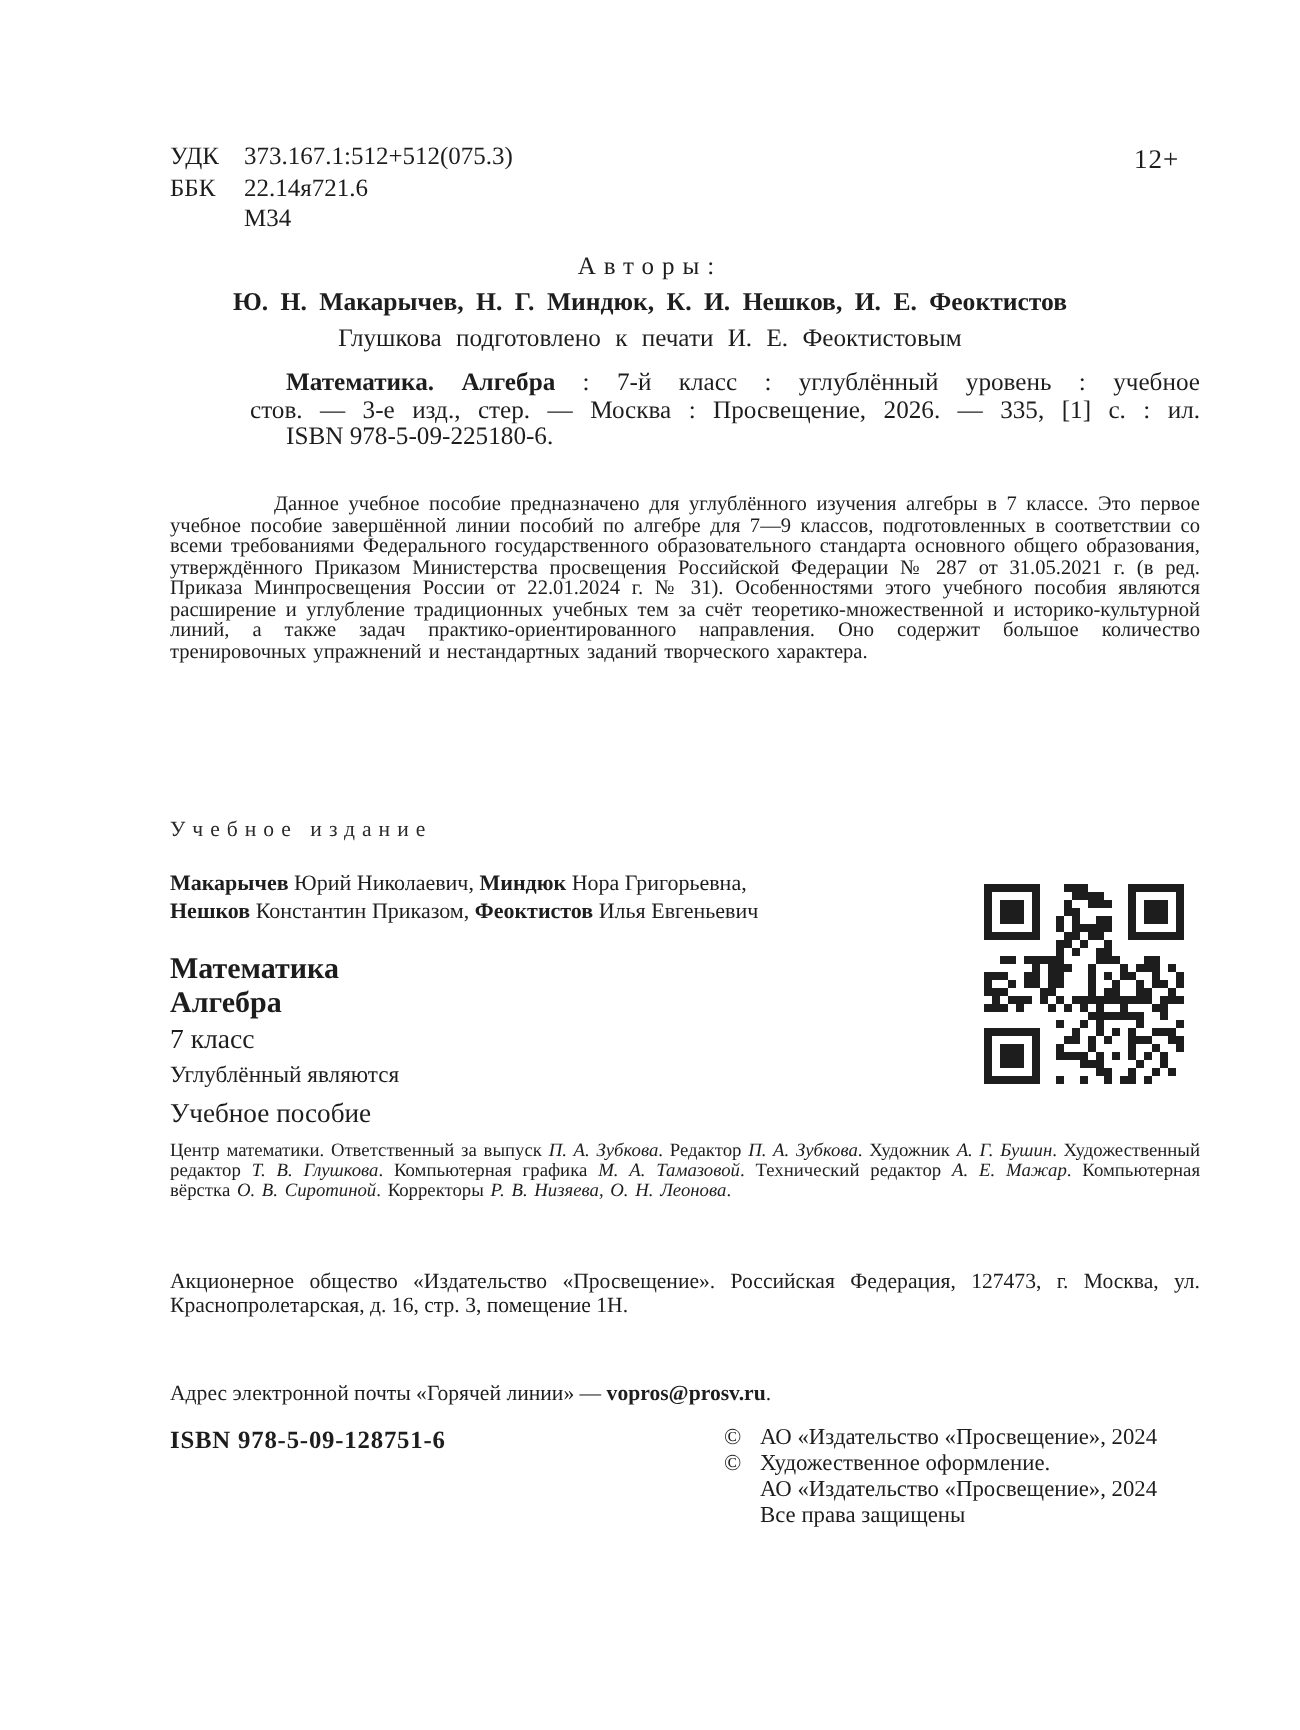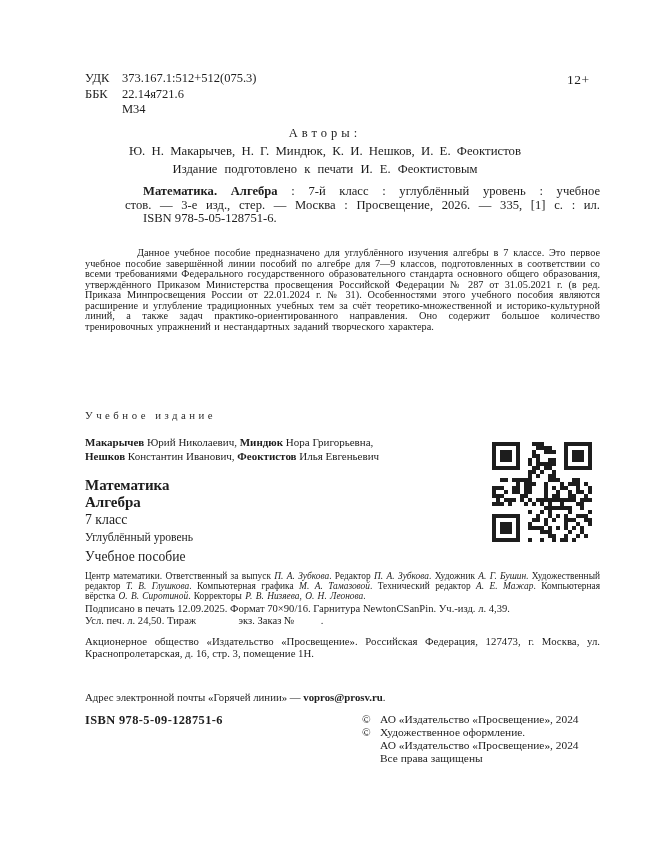--- a/index.html
+++ b/index.html
@@ -16,21 +16,21 @@
   
   .clsblock{left:85px;top:71px;font-size:12.5px;line-height:15.5px;}
   .clsrow{display:flex;}
   .clslabel{width:37px;}
   .m34row{padding-left:37px;}
   .age{left:567px;top:72px;font-size:13.5px;letter-spacing:0.5px;}
 
   
   .centerblk{left:0;top:0;width:650px;text-align:center;}
   .authors-heading{top:126px;font-size:12.5px;letter-spacing:4px;}
-  .authors-names{top:144px;font-size:12.8px;word-spacing:3px;}
+  .authors-names{top:144px;font-size:12.8px;word-spacing:3px;font-weight:bold;}
   .prepared{top:162px;font-size:12.6px;word-spacing:4px;}
 
   
   .card{left:67px;top:185px;width:533px;font-size:12.6px;line-height:13.6px;}
   .card .l1{padding-left:76px;}
   .card .l3{padding-left:58px;}
   .card .l4{padding-left:76px;}
   .card .idx{padding-right:4px;}
 
   .annotation{
@@ -77,42 +77,42 @@
     <div class="clsrow">
       <span class="clslabel">ББК</span>
       <span>22.14я721.6</span>
     </div>
     <div class="m34row">М34</div>
   </div>
   <div class="abs age">12+</div>
 
   <div class="abs centerblk authors-heading">Авторы:</div>
   <div class="abs centerblk authors-names">Ю. Н. Макарычев, Н. Г. Миндюк, К. И. Нешков, И. Е. Феоктистов</div>
-  <div class="abs centerblk prepared">Издание подготовлено к печати И. Е. Феоктистовым</div>
+  <div class="abs centerblk prepared">Глушкова подготовлено к печати И. Е. Феоктистовым</div>
 
   <div class="abs card">
     <div class="l1 jline"><span class="b">Математика. Алгебра</span><span> : 7-й класс : углублённый уровень : учебное</span></div>
     <div class="l3 jline">стов. — 3-е изд., стер. — Москва : Просвещение, 2026. — 335, [1] с. : ил.</div>
-    <div class="l4">ISBN 978-5-05-128751-6.</div>
+    <div class="l4">ISBN 978-5-09-225180-6.</div>
   </div>
 
   <div class="abs annotation">Данное учебное пособие предназначено для углублённого изучения алгебры в 7 классе. Это первое учебное пособие завершённой линии пособий по алгебре для 7—9 классов, подготовленных в соответствии со всеми требованиями Федерального государственного образовательного стандарта основного общего образования, утверждённого Приказом Министерства просвещения Российской Федерации № 287 от 31.05.2021 г. (в ред. Приказа Минпросвещения России от 22.01.2024 г. № 31). Особенностями этого учебного пособия являются расширение и углубление традиционных учебных тем за счёт теоретико-множественной и историко-культурной линий, а также задач практико-ориентированного направления. Оно содержит большое количество тренировочных упражнений и нестандартных заданий творческого характера.</div>
 
 
   <div class="abs edkind">Учебное издание</div>
 
   <div class="abs edauthors">
     <div><span class="b">Макарычев</span><span> Юрий Николаевич, </span><span class="b">Миндюк</span><span> Нора Григорьевна,</span></div>
-    <div><span class="b">Нешков</span><span> Константин Иванович, </span><span class="b">Феоктистов</span><span> Илья Евгеньевич</span></div>
+    <div><span class="b">Нешков</span><span> Константин Приказом, </span><span class="b">Феоктистов</span><span> Илья Евгеньевич</span></div>
   </div>
 
   <div class="abs t-main">Математика</div>
   <div class="abs t-sub">Алгебра</div>
   <div class="abs t-grade">7 класс</div>
-  <div class="abs t-level">Углублённый уровень</div>
+  <div class="abs t-level">Углублённый являются</div>
   <div class="abs t-type">Учебное пособие</div>
 
   <div class="abs qr">
     <svg viewBox="0 0 25 25" fill="#1d1d1d" shape-rendering="crispEdges" id="qrsvg">
         <rect x="0" y="0" width="7" height="1"></rect>
         <rect x="0" y="6" width="7" height="1"></rect>
         <rect x="0" y="1" width="1" height="5"></rect>
         <rect x="6" y="1" width="1" height="5"></rect>
         <rect x="2" y="2" width="3" height="3"></rect>
         <rect x="18" y="0" width="7" height="1"></rect>
@@ -305,24 +305,20 @@
         <rect x="12" y="24" width="1" height="1"></rect>
         <rect x="15" y="24" width="1" height="1"></rect>
         <rect x="17" y="24" width="1" height="1"></rect>
         <rect x="18" y="24" width="1" height="1"></rect>
         <rect x="20" y="24" width="1" height="1"></rect>
       </svg>
   </div>
 
   <div class="abs credits"><span>Центр математики. Ответственный за выпуск </span><span class="it">П. А. Зубкова</span><span>. Редактор </span><span class="it">П. А. Зубкова</span><span>. Художник </span><span class="it">А. Г. Бушин</span><span>. Художественный редактор </span><span class="it">Т. В. Глушкова</span><span>. Компьютерная графика </span><span class="it">М. А. Тамазовой</span><span>. Технический редактор </span><span class="it">А. Е. Мажар</span><span>. Компьютерная вёрстка </span><span class="it">О. В. Сиротиной</span><span>. Корректоры </span><span class="it">Р. В. Низяева, О. Н. Леонова</span><span>.</span></div>
 
-  <div class="abs imprint">
-    <div>Подписано в печать 12.09.2025. Формат 70×90/16. Гарнитура NewtonCSanPin. Уч.-изд. л. 4,39.</div>
-    <div>Усл. печ. л. 24,50. Тираж         экз. Заказ №      .</div>
-  </div>
 
   <div class="abs publisher">Акционерное общество «Издательство «Просвещение». Российская Федерация, 127473, г. Москва, ул. Краснопролетарская, д. 16, стр. 3, помещение 1Н.</div>
 
   <div class="abs hotline"><span>Адрес электронной почты «Горячей линии» — </span><span class="b">vopros@prosv.ru</span><span>.</span></div>
 
   <div class="abs isbn">ISBN 978-5-09-128751-6</div>
 
   <div class="abs copyrights">
     <div class="cr-row">
         <span class="cr-sym">©</span>

